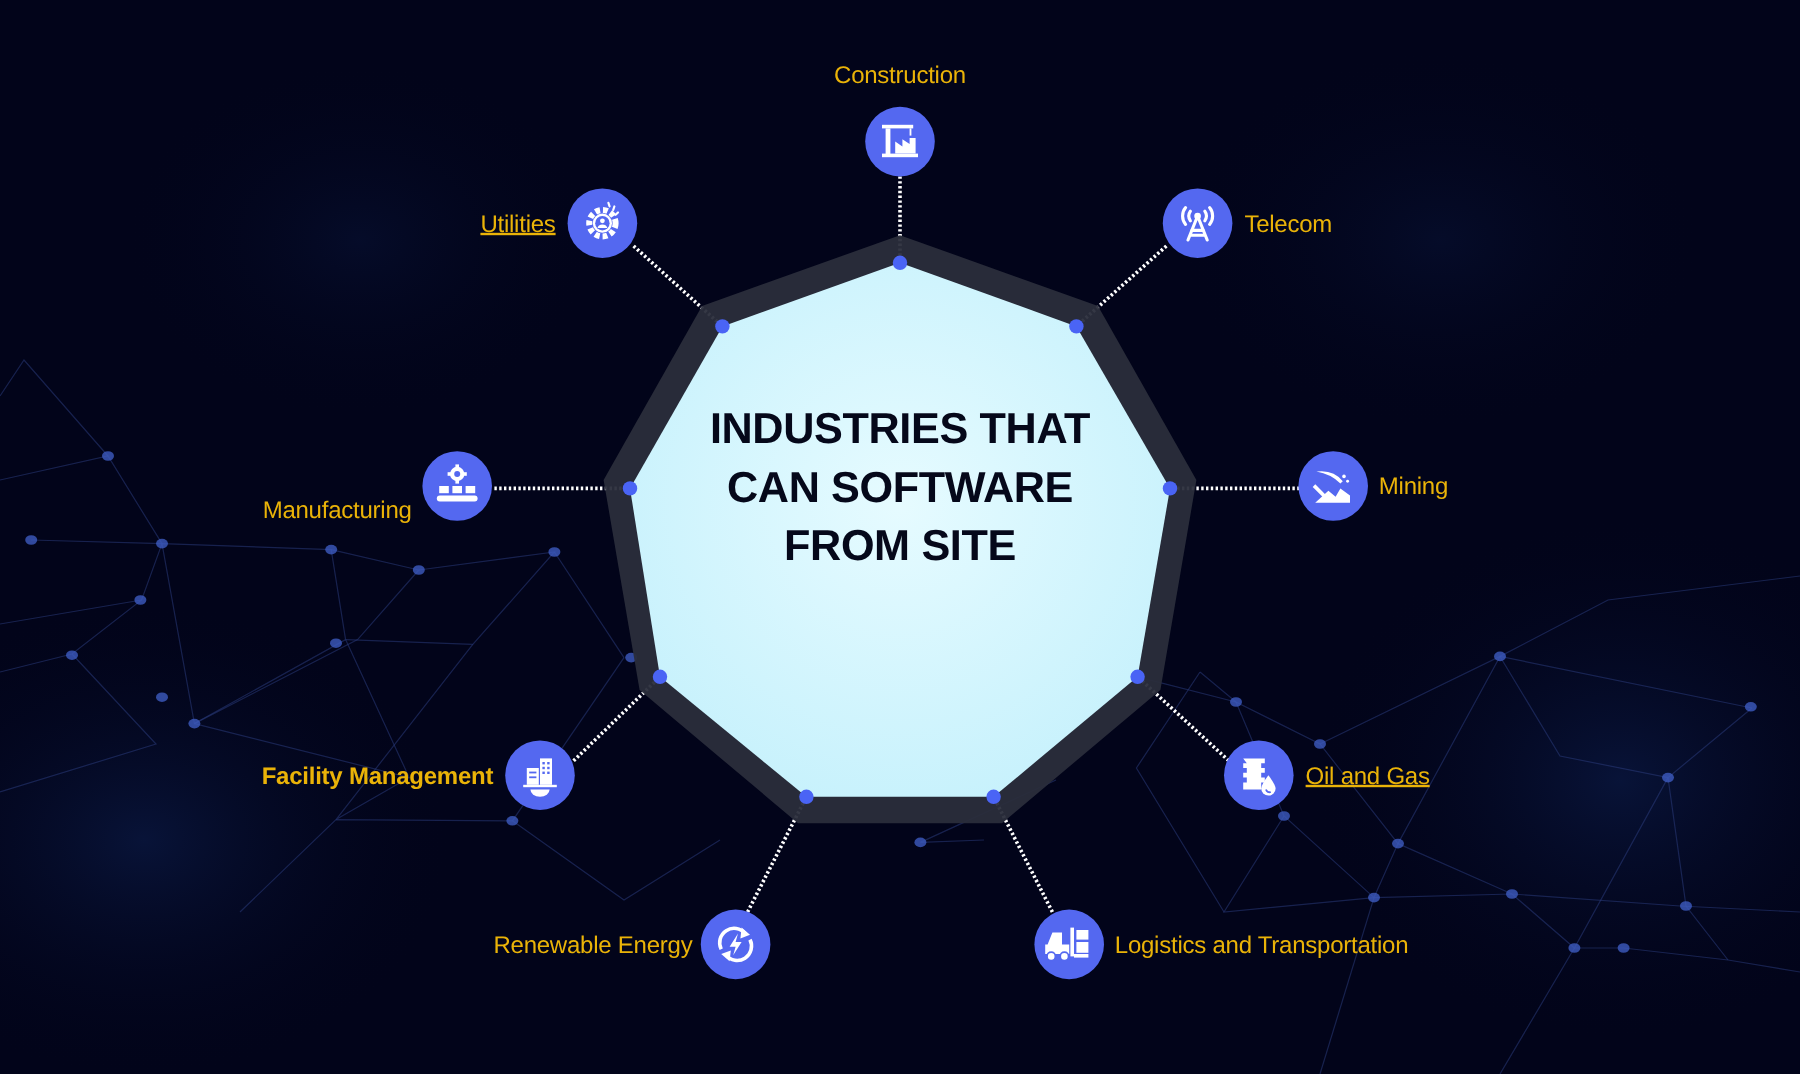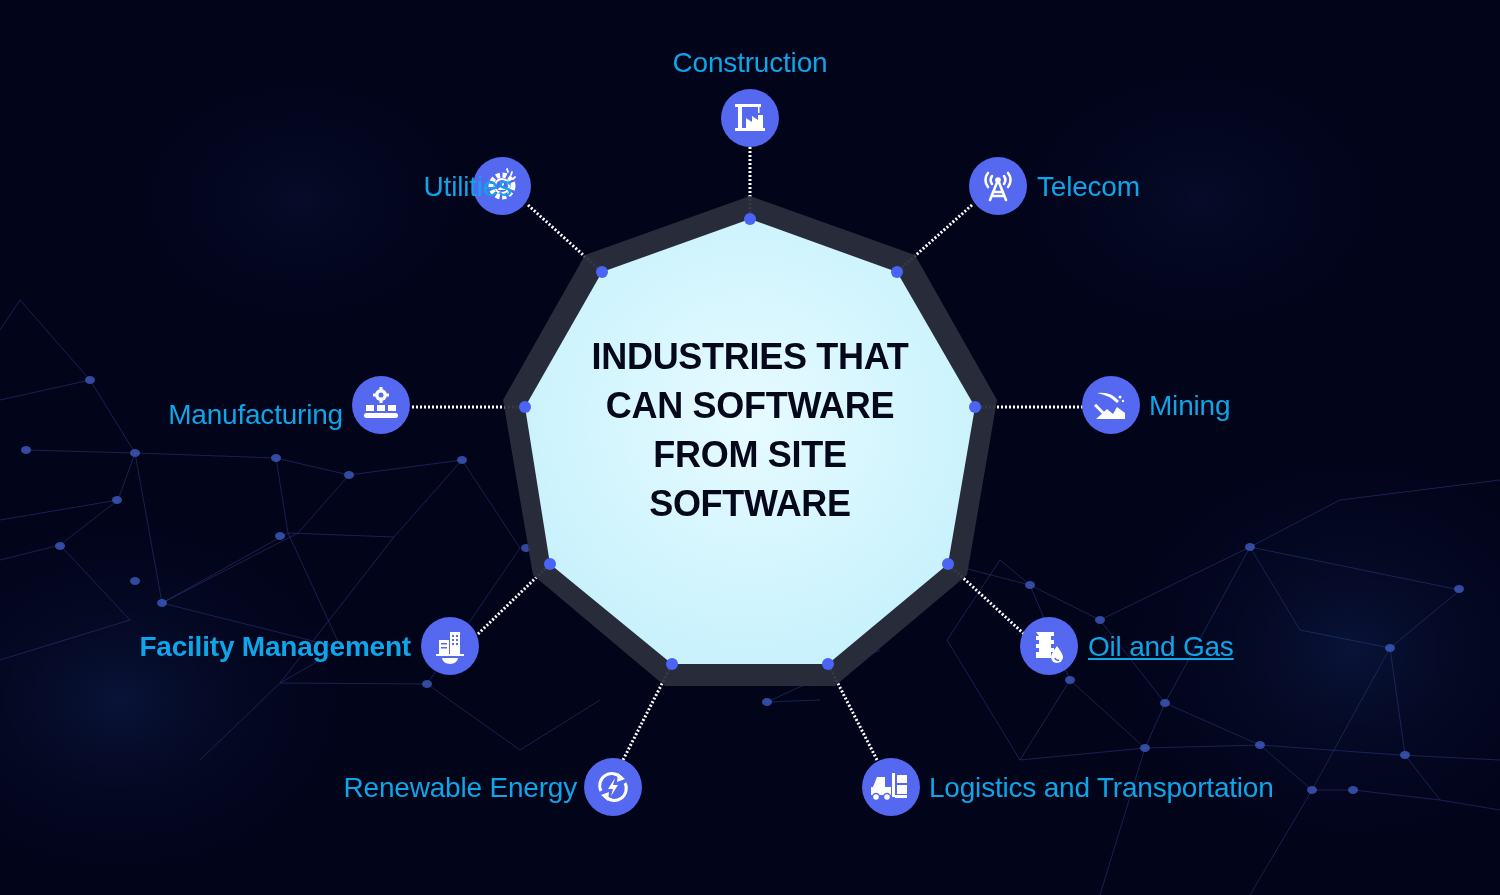--- a/index.html
+++ b/index.html
@@ -1,18 +1,18 @@
 <!DOCTYPE html>
 <html><head>
 <meta charset="utf-8">
 <style>
   html,body{margin:0;padding:0;}
   body{width:1500px;height:895px;overflow:hidden;background:#02041a;position:relative;font-family:"Liberation Sans","DejaVu Sans",sans-serif;}
   #bg{position:absolute;left:0;top:0;width:1500px;height:895px;}
-  .label{position:absolute;color:#0ea5e9;font-size:28px;font-weight:normal;letter-spacing:-0.2px;white-space:nowrap;line-height:34px;}
+  .label{position:absolute;color:#eab308;font-size:20px;font-weight:normal;letter-spacing:-0.2px;white-space:nowrap;line-height:34px;}
   .label.right{text-align:right;}
   .center-title{position:absolute;left:560px;top:332px;width:380px;text-align:center;color:#05081a;font-size:36px;font-weight:bold;line-height:49px;letter-spacing:-0.3px;}
 </style>
 </head>
 <body>
 
 <svg id="bg" viewBox="0 0 1500 895" xmlns="http://www.w3.org/2000/svg">
   <defs>
     <radialGradient id="glow1" cx="50%" cy="50%" r="50%">
       <stop offset="0%" stop-color="#0b1a45" stop-opacity="0.7"></stop>
@@ -229,24 +229,23 @@
       <line x1="10" y1="-14" x2="9" y2="-11"></line>
       <line x1="13" y1="-9" x2="11" y2="-7"></line>
     </g>
   </g>
 </svg>
 
 <div class="center-title">
   <div>INDUSTRIES THAT</div>
   <div>CAN SOFTWARE</div>
   <div>FROM SITE</div>
-  <div>SOFTWARE</div>
 </div>
 
 <div class="label" style="left:660px;top:46px;width:180px;text-align:center;">Construction</div>
 <div class="label" style="left:1037px;top:170px;">Telecom</div>
 <div class="label" style="left:1149px;top:389px;">Mining</div>
 <div class="label" style="left:1088px;top:630px;text-decoration:underline;">Oil and Gas</div>
 <div class="label" style="left:929px;top:771px;">Logistics and Transportation</div>
 <div class="label right" style="right:923px;top:771px;">Renewable Energy</div>
 <div class="label right" style="right:1089px;top:630px;font-weight:bold;">Facility Management</div>
-<div class="label right" style="right:1157px;top:398px;">Manufacturing</div>
-<div class="label right" style="right:988px;top:170px;">Utilities</div>
+<div class="label right" style="right:1157px;top:409px;">Manufacturing</div>
+<div class="label right" style="right:1037px;top:170px;text-decoration:underline;">Utilities</div>
 
 </body></html>

